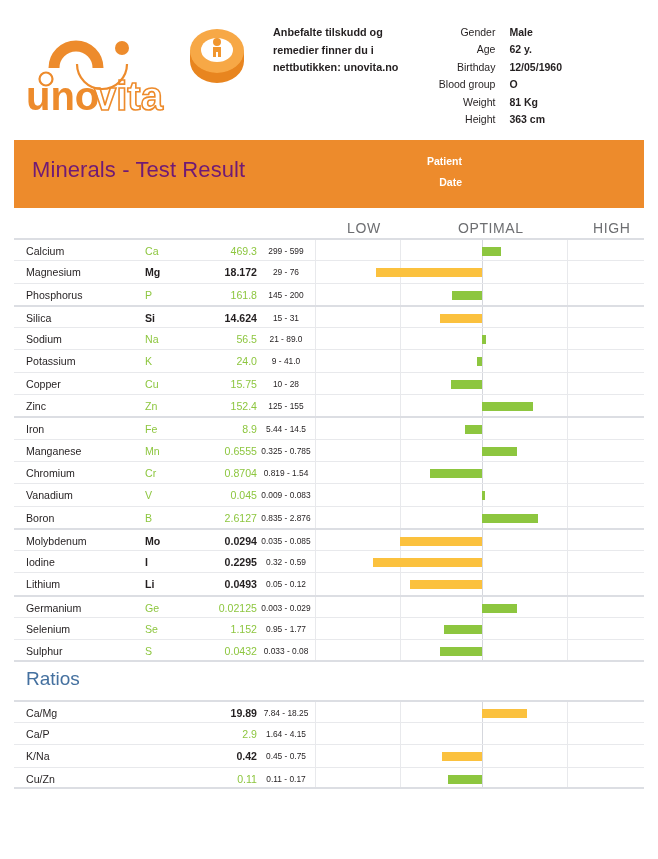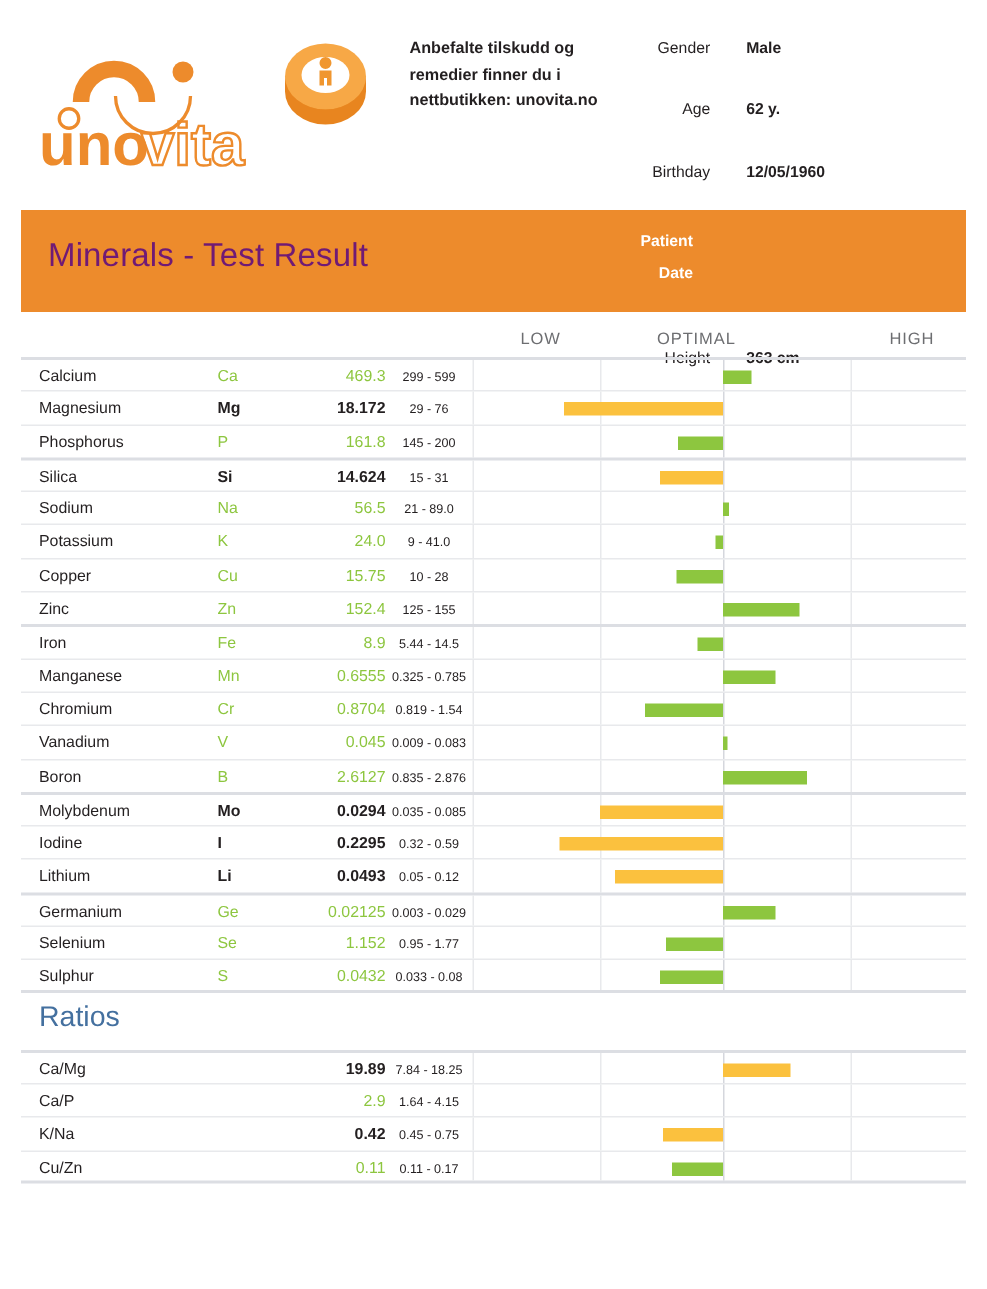--- a/index.html
+++ b/index.html
@@ -27,24 +27,24 @@
   .ecap { position:absolute; left:186px; top:26px; width:64px; height:58px; }
 
   .promo {
     position: absolute; left: 273px; top: 24px; width: 200px;
     font-size: 10.8px; line-height: 17.5px; color: #231f20;
     font-weight: 700;
   }
   .promo div { white-space: nowrap; }
 
   .patient-meta {
-    position:absolute; right: 108px; top: 24px;
+    position:absolute; right: 96px; top: 24px;
     display: grid; grid-template-columns: auto auto;
     column-gap: 14px; row-gap: 0px;
-    font-size: 10.5px; line-height: 17.4px; gap: 24px;
+    font-size: 10.5px; line-height: 17.4px;
   }
   .pm-label { text-align: right; color:#231f20; font-weight:400; }
   .pm-value { text-align: left; color:#231f20; font-weight: bold; }
 
   
   .band {
     position: relative;
     margin: 0 14px;
     height: 68px;
     background: #ed8b2c;
@@ -65,24 +65,24 @@
   .bf-value { color:#ed8b2c; min-height: 11px; }
 
   
   .scale-head {
     position: relative;
     margin: 0 14px;
     height: 30px;
   }
   .scale-head span {
     position:absolute; top: 12px;
-    font-size: 11px; color: #6d6e71; letter-spacing: .6px;
+    font-size: 14px; color: #6d6e71; letter-spacing: .6px;
   }
   .sh-low    { left: 333px; }
-  .sh-opt    { left: 424px; }
+  .sh-opt    { left: 444px; }
   .sh-high   { left: 579px; }
 
   
   .table {
     position: relative;
     margin: 0 14px;
   }
   .row {
     position: relative;
     height: 22.3px;

